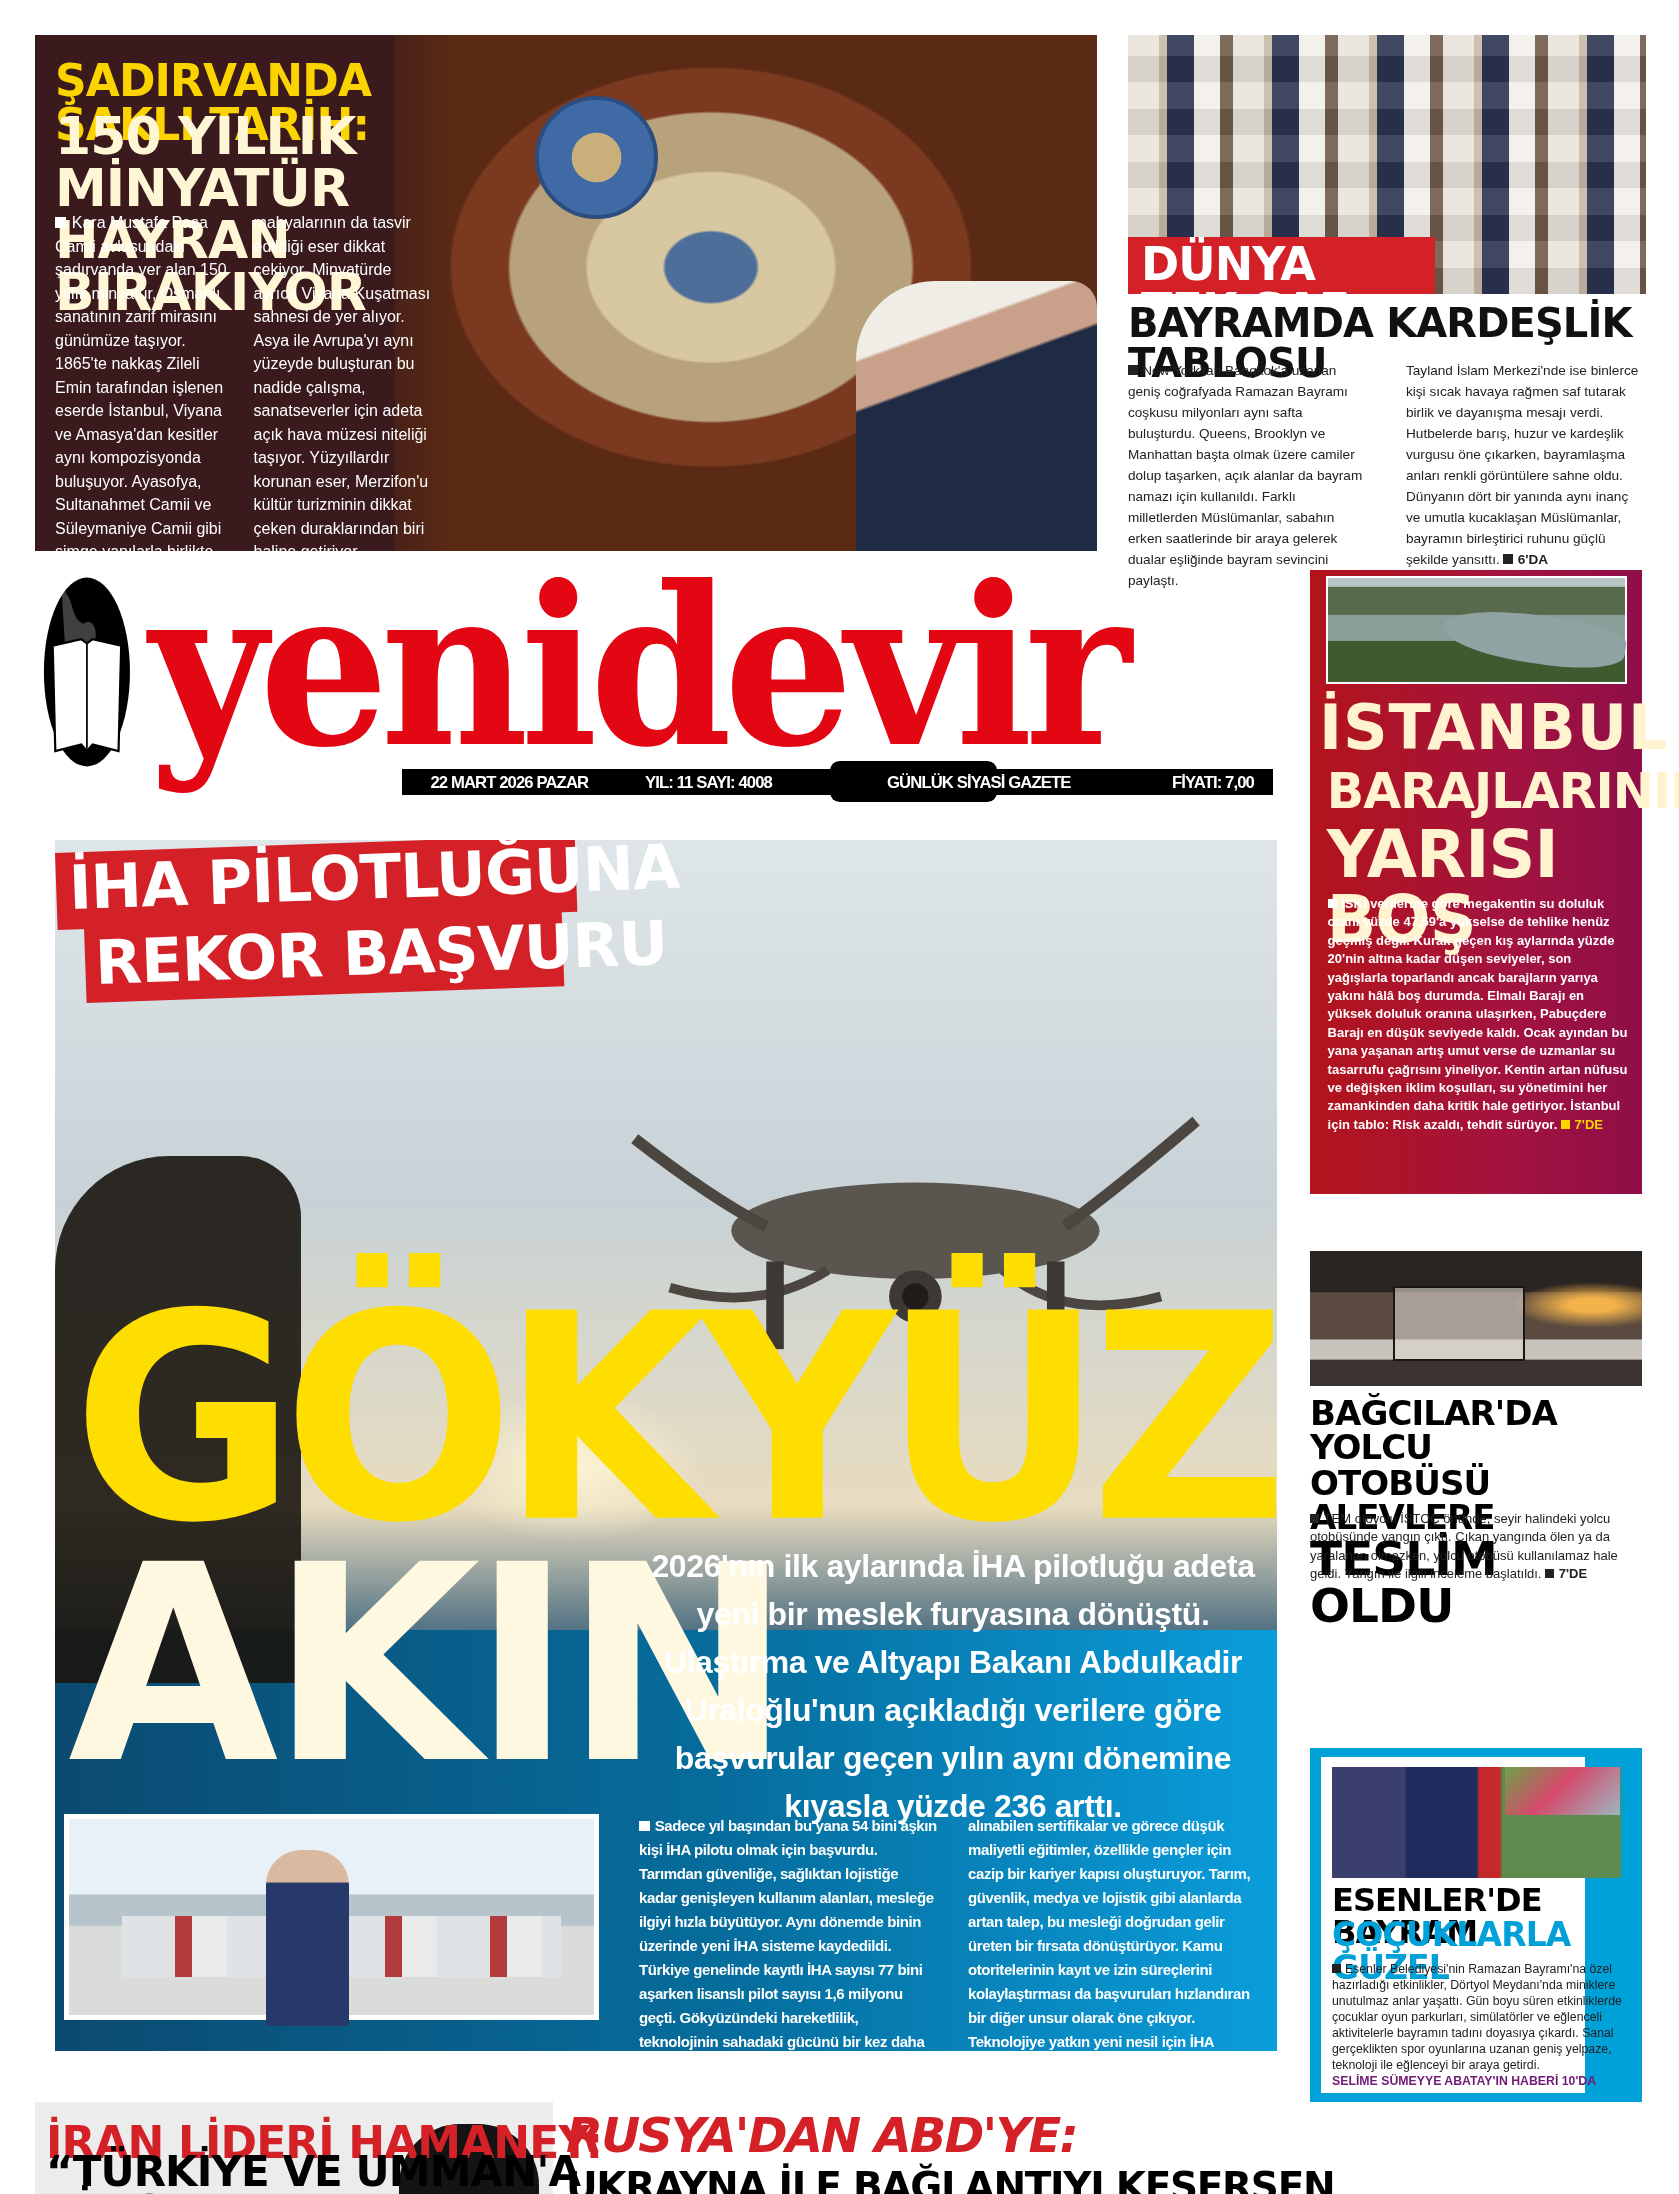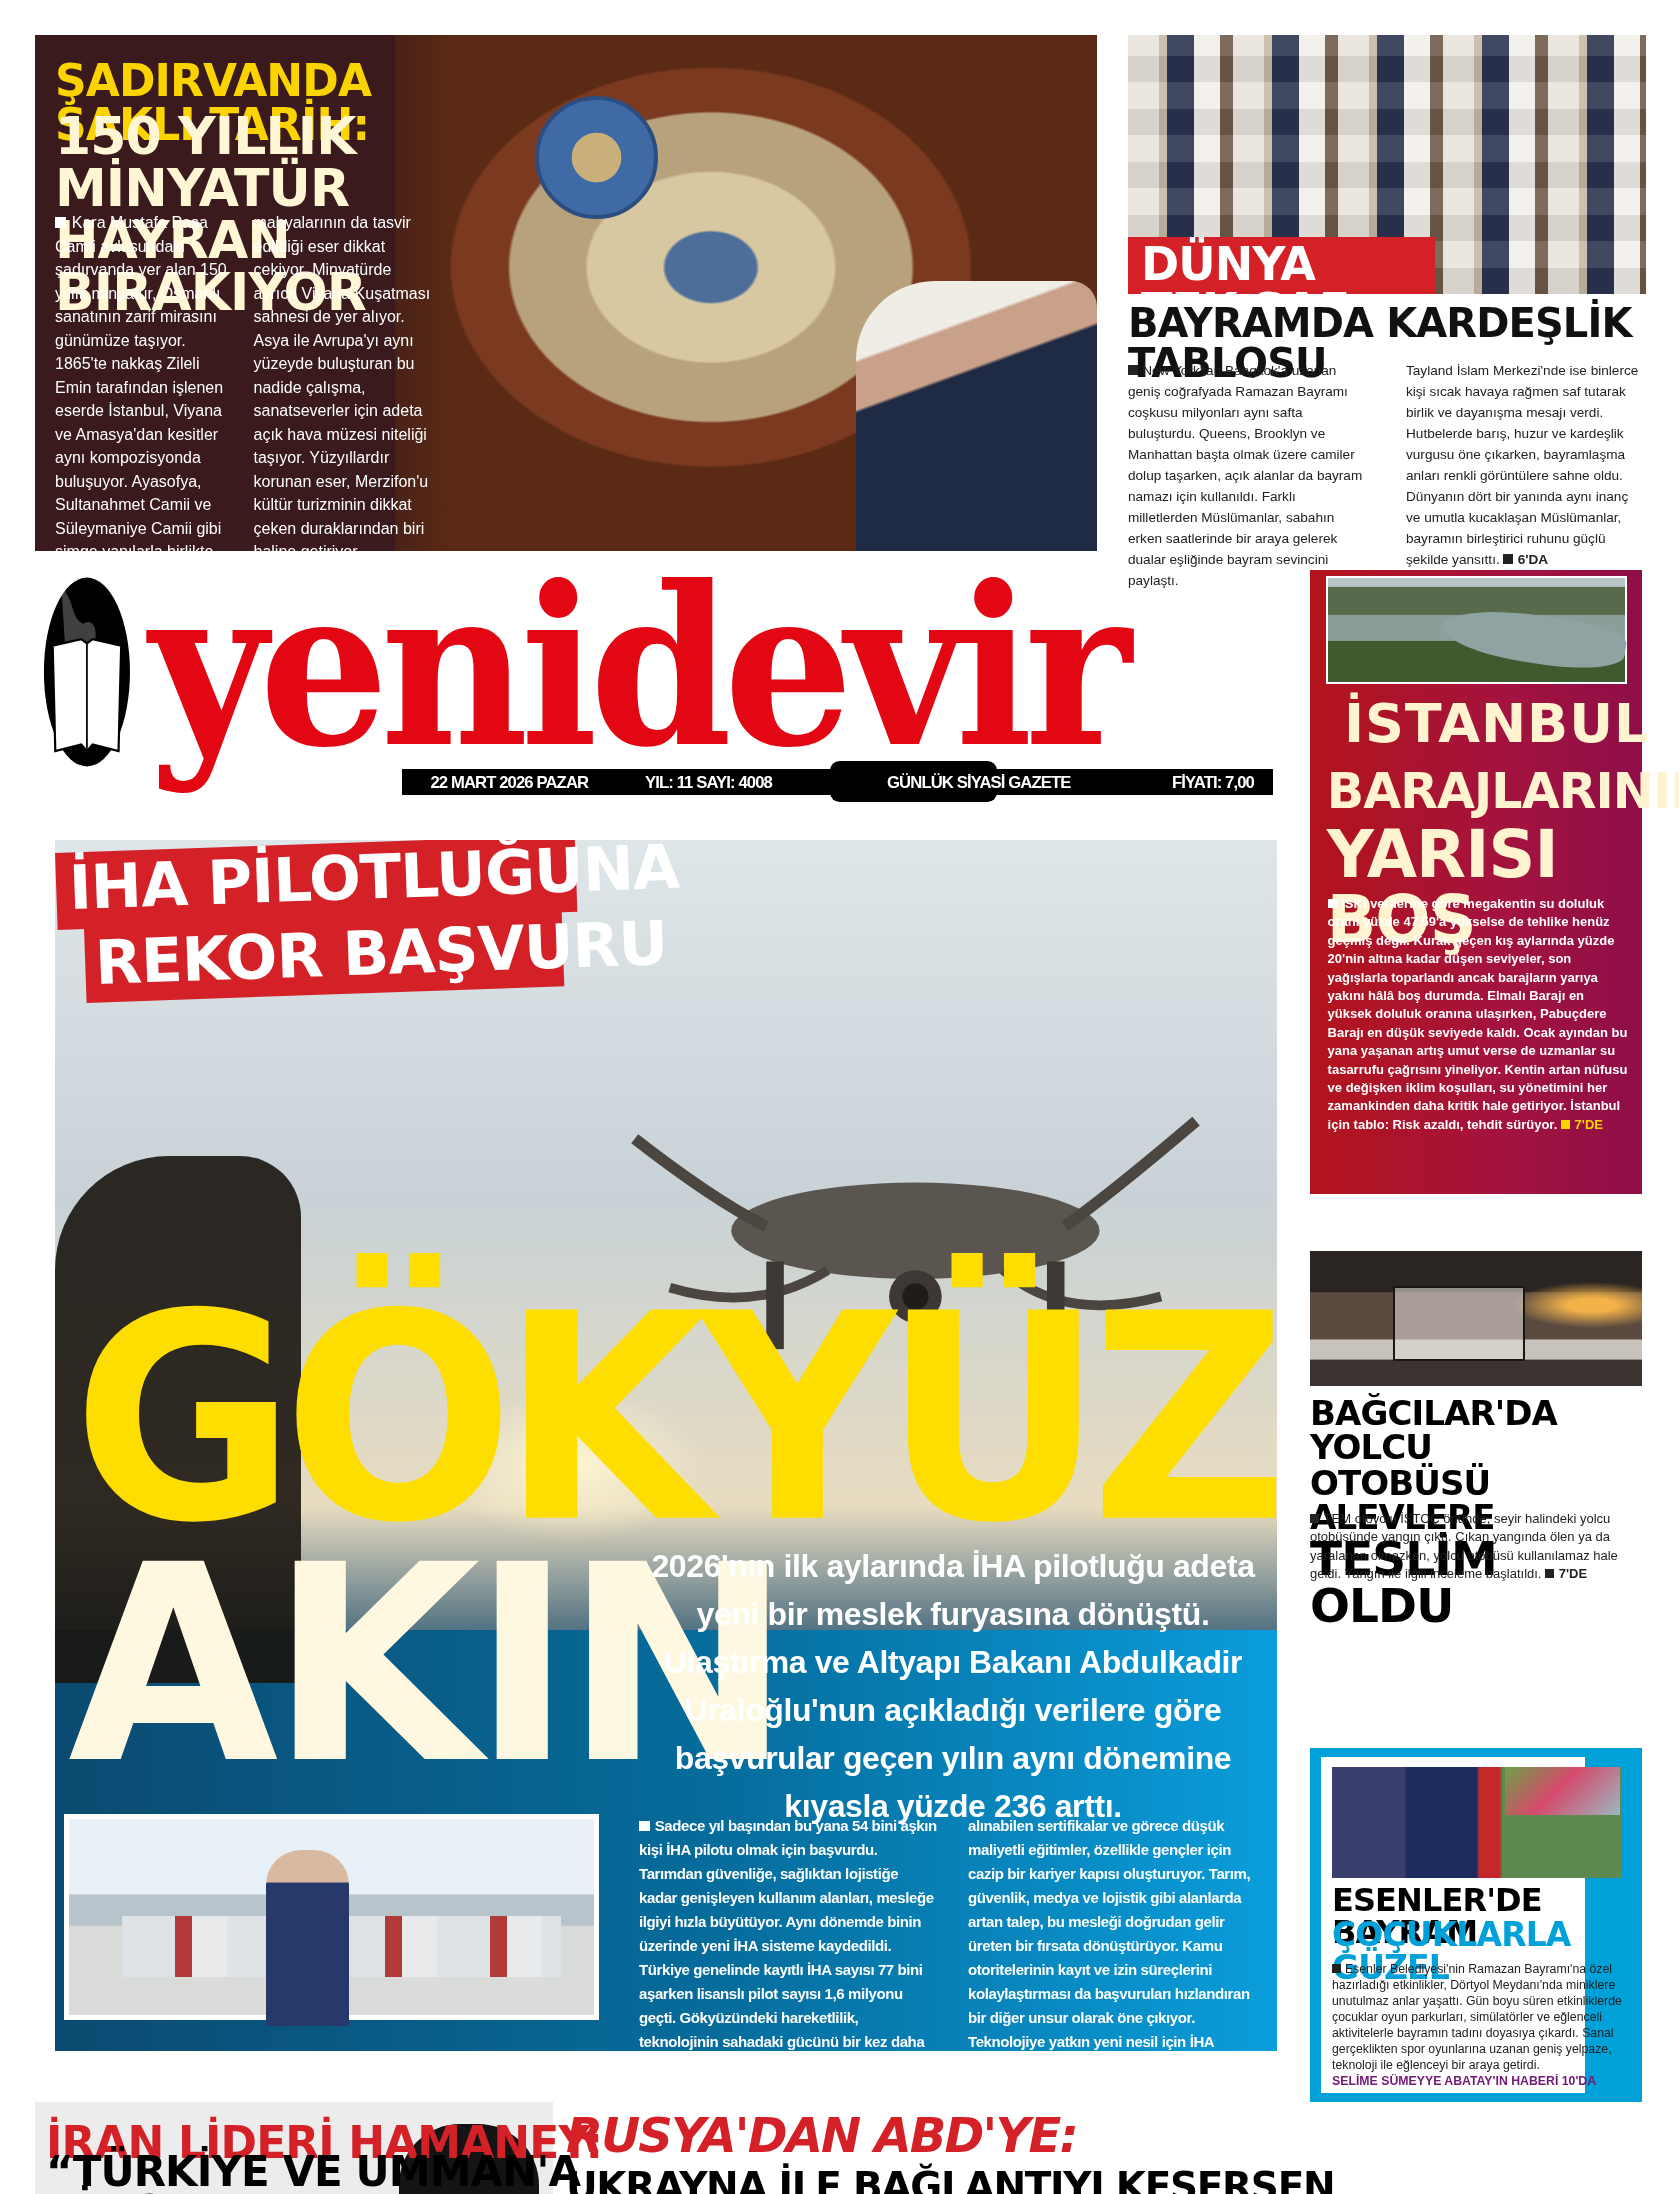--- a/index.html
+++ b/index.html
@@ -38,21 +38,21 @@
   #logo-word { left: 114px; top: 4.4px; width: 1141px; height: 193px; color: #e30613; font-family: "DejaVu Serif", "Liberation Serif", serif; font-weight: 700; font-size: 219px; letter-spacing: -8.8px; line-height: 184px; transform: scaleX(0.93); transform-origin: left; }
   #dateline { left: 402px; top: 769px; width: 871px; height: 25.5px; background: #000; color: #fff; display: flex; align-items: center; font-family: "Liberation Sans", sans-serif; font-weight: 700; font-size: 16.7px; letter-spacing: -0.9px; }
   #dateline span { position: absolute; top: 3.5px; margin-left: 24px; }
   #dateline .pill { position: absolute; left: 428px; top: -8px; width: 167px; height: 41px; background: #000; border-radius: 9.7px; }
 
   
   #baraj { left: 1310px; top: 570px; width: 332px; height: 624px; background: linear-gradient(90deg, #b3141b, #a3133f 60%, #8e0e48); }
   #baraj .photo { left: 16px; top: 6.1px; width: 301px; height: 108px; border: 2.6px solid #fff;
       background: linear-gradient(180deg, #b8c6c8 0 8%, #586a4c 9% 35%, #8a9f9a 36% 60%, #3f5a2e 61% 100%); }
   #baraj .photo .lake { left: 114px; top: 37px; width: 184px; height: 48px; background: #8fa3a3; border-radius: 60% 40% 50% 60%; transform: rotate(8deg); }
-  #baraj .t1 { left: 34px; top: 127px; width: 303px; color: #fff4cf; font-size: 54px; letter-spacing: 0.9px; }
+  #baraj .t1 { left: 9px; top: 127px; width: 303px; color: #fff4cf; font-size: 62px; letter-spacing: 0.9px; }
   #baraj .t2 { left: 16.7px; top: 197px; width: 303px; color: #fff4cf; font-size: 49px; }
   #baraj .t3 { left: 16.7px; top: 252px; width: 303px; color: #fff4cf; font-size: 65px; }
   #baraj .txt { left: 17.6px; top: 325px; width: 303px; color: #fff; font-size: 13px; line-height: 18.4px; font-weight: 700; }
   #baraj .ref { color: #fbd400; }
 
   
   #otobus-photo { left: 1310px; top: 1251px; width: 332px; height: 135px;
      background: radial-gradient(ellipse at 85% 40%, #f3b24a 0 6%, rgba(0,0,0,0) 20%), linear-gradient(180deg, #2a2522 0 30%, #5a4a40 31% 65%, #c8c2bc 66% 80%, #3b3430 81% 100%); }
   #otobus-photo .bus { left: 83px; top: 35px; width: 132px; height: 75px; border: 2.6px solid #1c1613; background: rgba(220,215,210,0.6); }
   #otobus-title { left: 1310px; top: 1396px; width: 334px; color: #000; }

